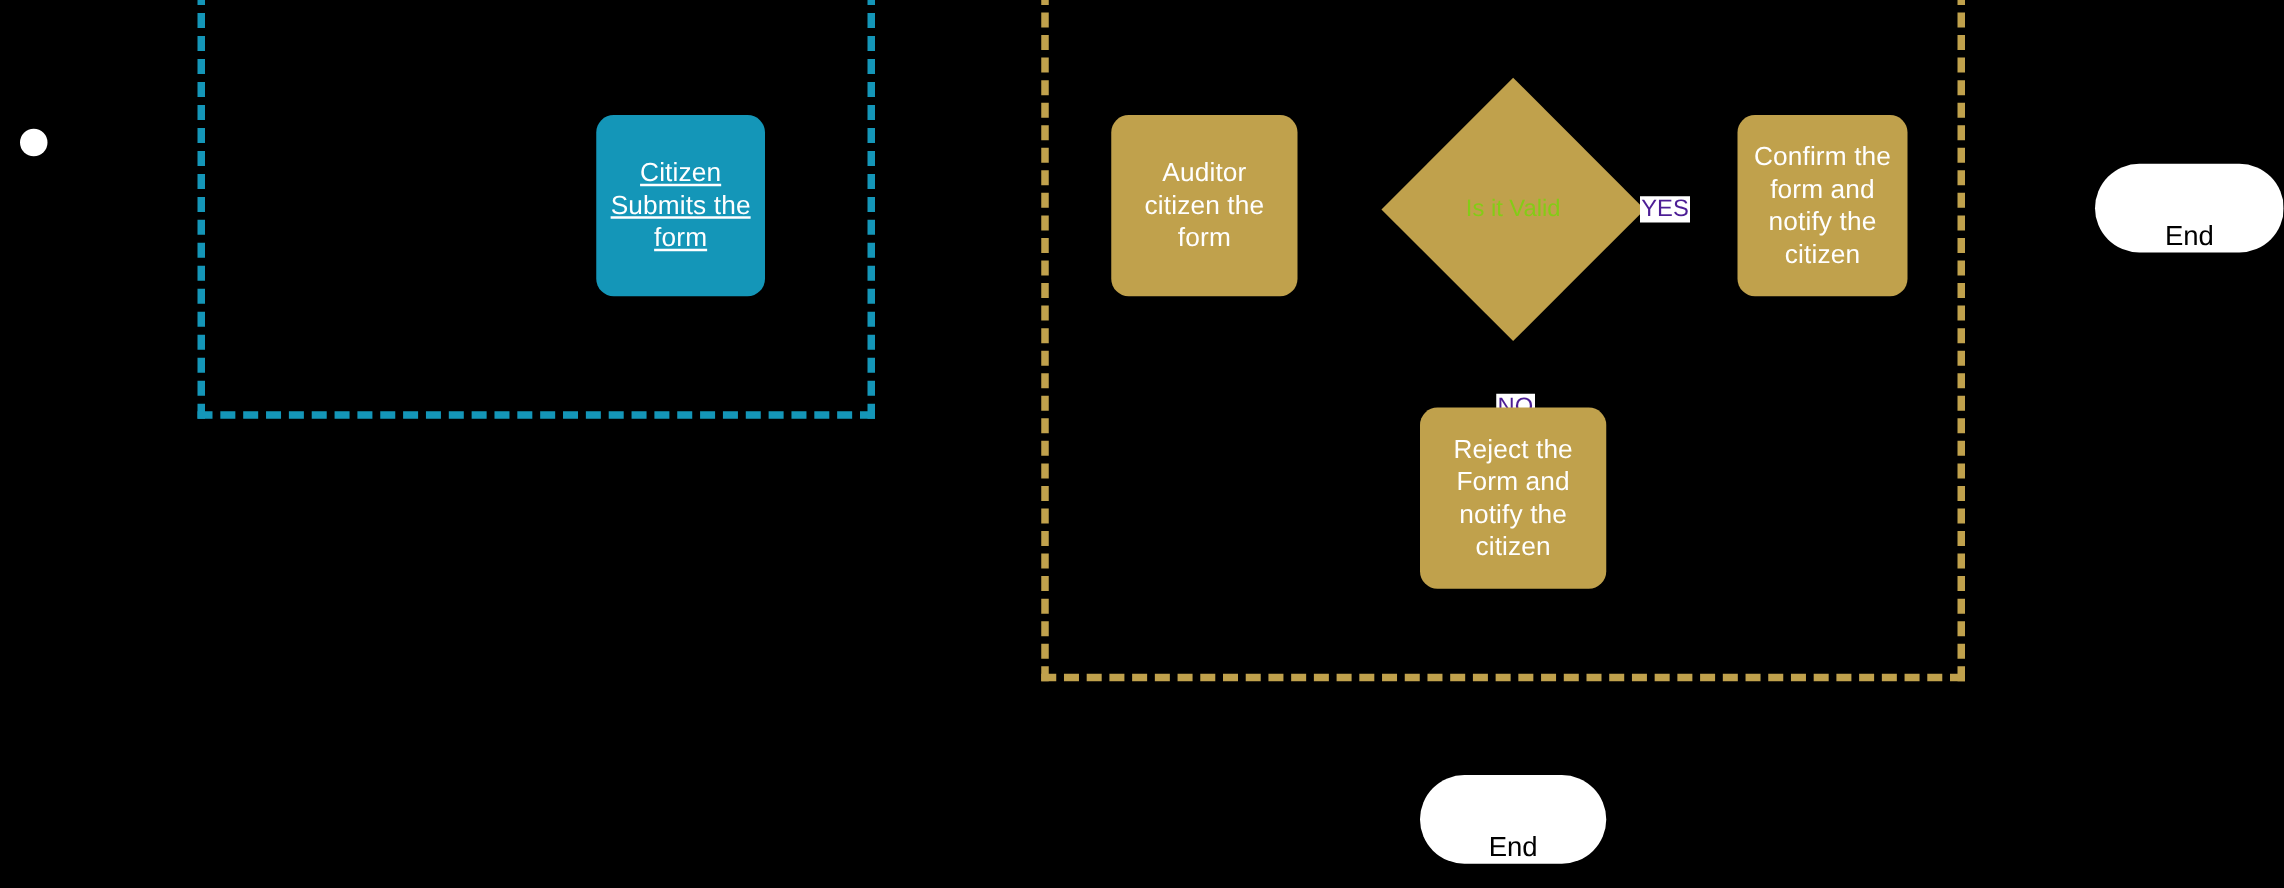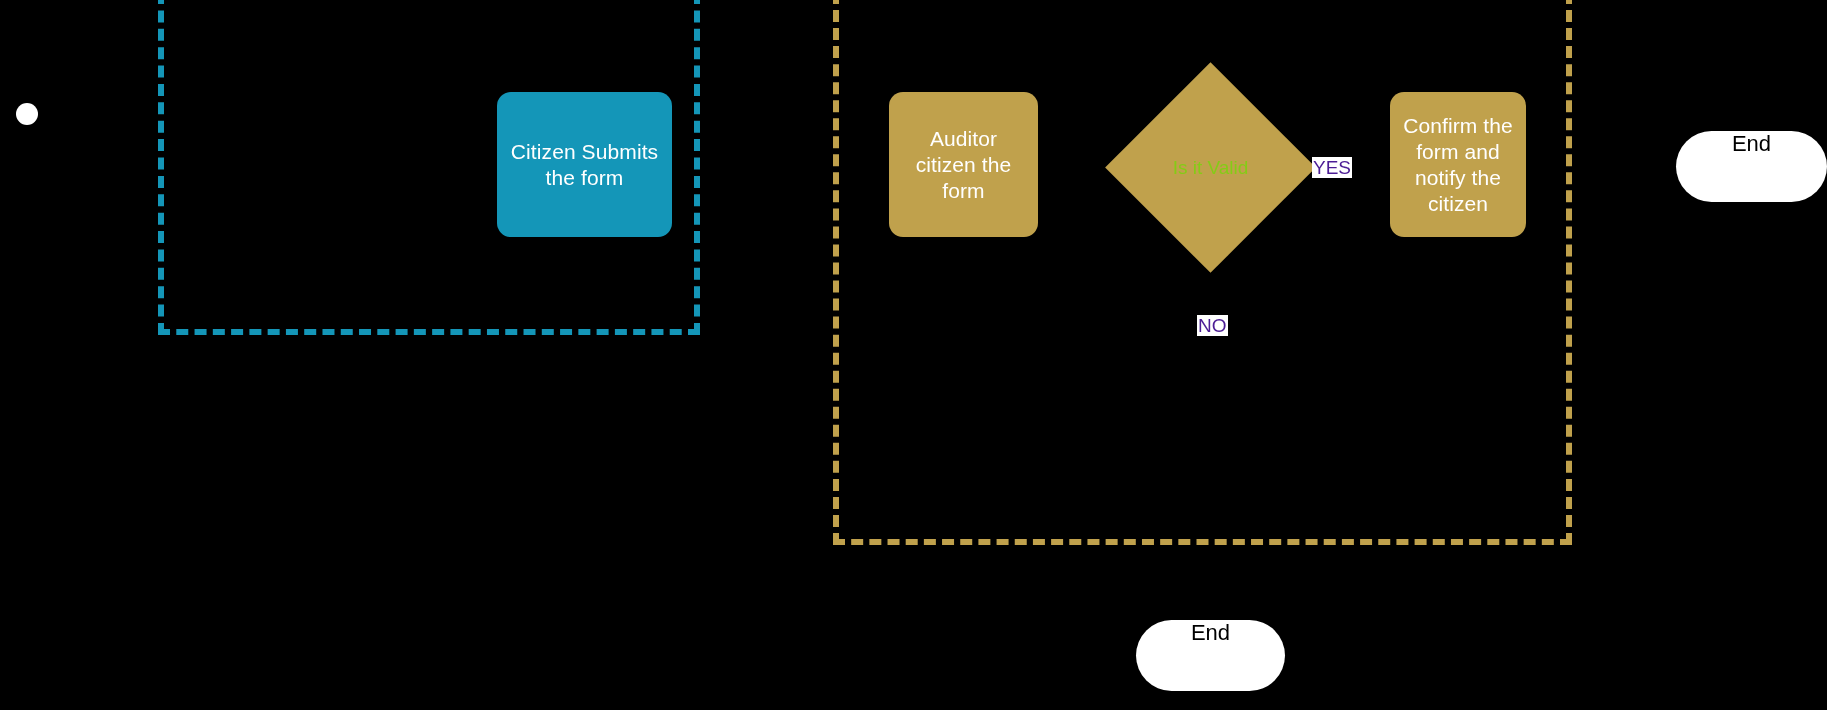--- a/index.html
+++ b/index.html
@@ -63,21 +63,21 @@
     color: #FFFFFF;
     font-size: 21px;
     line-height: 26px;
     padding: 6px 10px;
     letter-spacing: 0.1px;
   }
   .task-blue { background: #1496B8; }
   .task-gold { background: #C0A14C; }
 
   .task-fill     { left: 222px;  top: 92px;  width: 149px; height: 145px; }
-  .task-submit   { left: 497px;  top: 92px;  width: 175px; height: 145px; }
+  .task-submit   { left: 477px;  top: 92px;  width: 135px; height: 145px; text-decoration: underline; }
   .task-auditor  { left: 889px;  top: 92px;  width: 149px; height: 145px; }
   .task-confirm  { left: 1390px; top: 92px;  width: 136px; height: 145px; }
   .task-reject   { left: 1136px; top: 326px; width: 149px; height: 145px; }
 
   
   .decision {
     position: absolute;
     left: 1136px;
     top: 93px;
     width: 149px;
@@ -114,21 +114,21 @@
   .label-yes { left: 1312px; top: 157px; }
   .label-no  { left: 1197px; top: 271px; margin-top: 44px; }
 
   
   .end-node {
     position: absolute;
     background: #FFFFFF;
     color: #000000;
     border-radius: 999px;
     display: flex;
-    align-items: flex-start;
+    align-items: flex-end;
     justify-content: center;
     font-size: 22px;
   }
   .end-right  { left: 1676px; top: 131px; width: 151px; height: 71px; }
   .end-bottom { left: 1136px; top: 620px; width: 149px; height: 71px; }
 </style>
 </head>
 <body>
 
 <div id="canvas">
@@ -154,20 +154,23 @@
   </div>
 
   <div class="edge-label label-yes">YES</div>
 
   <div class="edge-label label-no">NO</div>
 
   <div class="task task-gold task-confirm">
     <span>Confirm the form and notify the citizen</span>
   </div>
 
+  <div class="task task-gold task-reject">
+    <span>Reject the Form and notify the citizen</span>
+  </div>
 
   <div class="end-node end-right">
     <span>End</span>
   </div>
 
   <div class="end-node end-bottom">
     <span>End</span>
   </div>
 
 </div>

